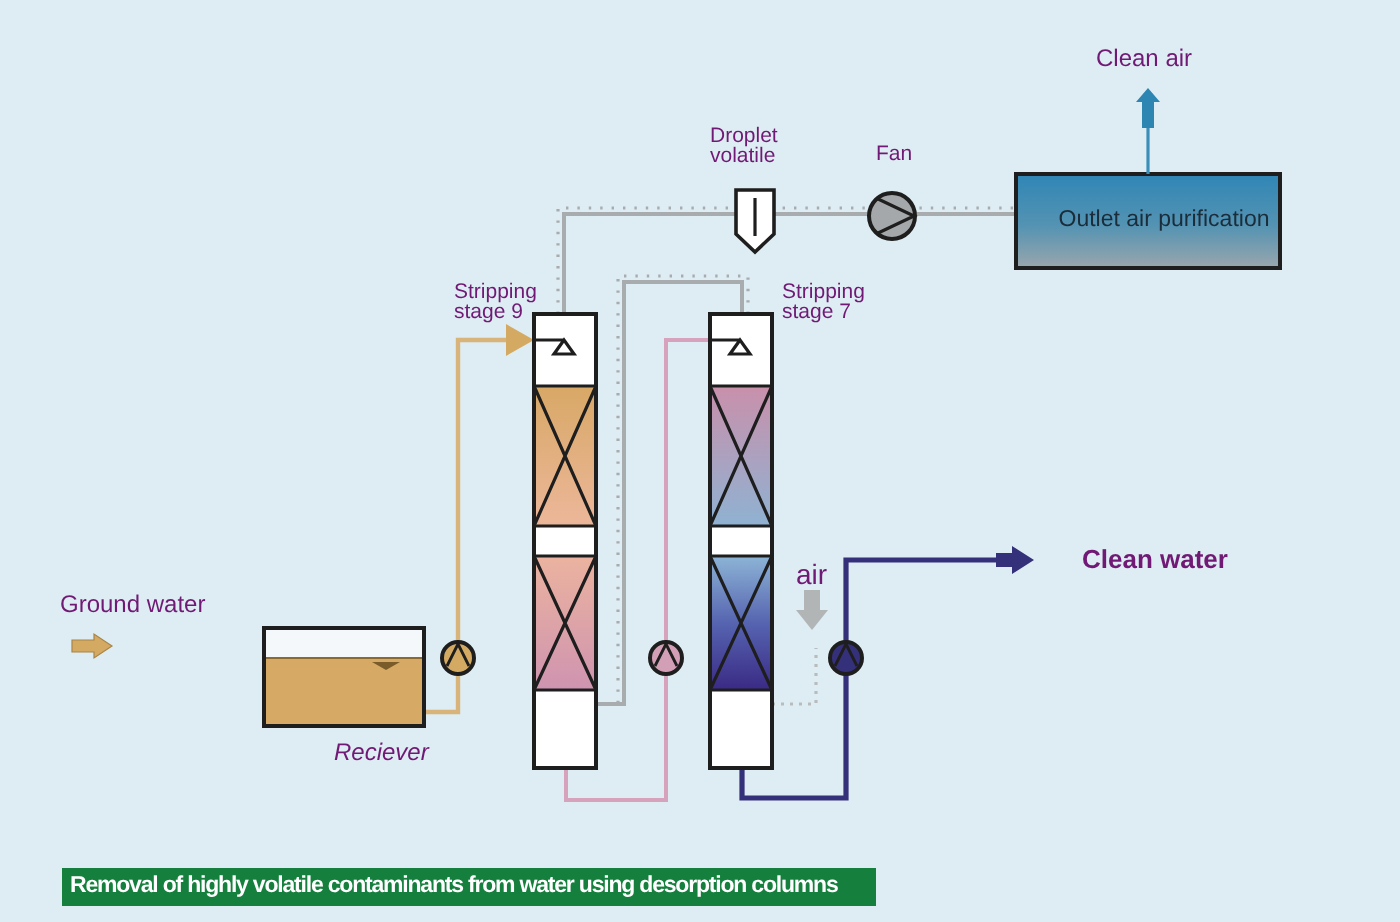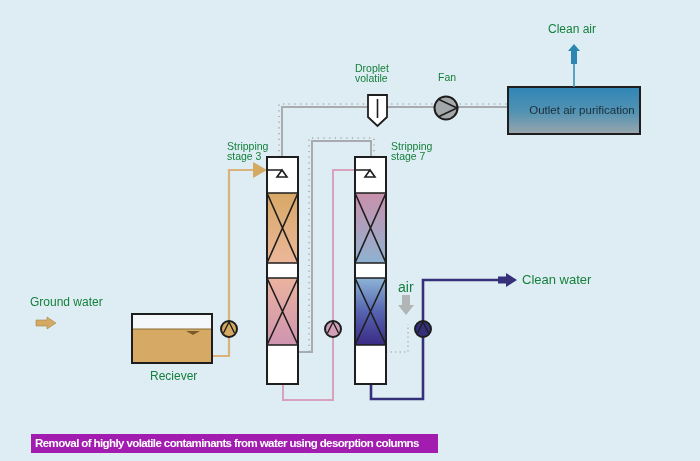--- a/index.html
+++ b/index.html
@@ -1,21 +1,21 @@
 <!DOCTYPE html>
 <html><head>
 <meta charset="utf-8">
 <style>
   html, body { margin: 0; padding: 0; }
   body { width: 700px; height: 461px; background: #deedf3; overflow: hidden; position: relative; font-family: "Liberation Sans", sans-serif; }
   #diagram { position: absolute; left: 0; top: 0; width: 700px; height: 461px; }
-  .lbl { position: absolute; color: #15803d; font-size: 12px; line-height: 11px; white-space: nowrap; }
+  .lbl { position: absolute; color: #701a75; font-size: 12px; line-height: 11px; white-space: nowrap; }
   .lbl.small { font-size: 10.5px; line-height: 10px; }
   .lbl.center { text-align: left; }
-  #caption { position: absolute; left: 31px; top: 434px; width: 403px; height: 19px; background: #a21caf; color: #fff; font-family: "Liberation Sans", sans-serif; font-weight: bold; font-size: 11.5px; line-height: 19px; padding-left: 4px; letter-spacing: -0.35px; white-space: nowrap; overflow: hidden; transform-origin: left; }
+  #caption { position: absolute; left: 31px; top: 434px; width: 403px; height: 19px; background: #15803d; color: #fff; font-family: "Liberation Sans", sans-serif; font-weight: bold; font-size: 11.5px; line-height: 19px; padding-left: 4px; letter-spacing: -0.35px; white-space: nowrap; overflow: hidden; transform-origin: left; }
   #outlet-text { position: absolute; left: 508px; top: 87px; width: 148px; height: 47px; line-height: 47px; text-align: center; font-size: 11.5px; color: #1b2d3a; }
 </style>
 </head>
 <body>
 
 <svg id="diagram" viewBox="0 0 700 461" xmlns="http://www.w3.org/2000/svg">
   <defs>
     <linearGradient id="g-orange" x1="0" y1="0" x2="0" y2="1">
       <stop offset="0" stop-color="#d8a866"></stop>
       <stop offset="1" stop-color="#ecb79a"></stop>
@@ -117,32 +117,32 @@
     <rect x="508" y="87" width="132" height="47" fill="url(#g-outlet)" stroke="#1e1e1e" stroke-width="2"></rect>
   </g>
 
   <g>
     <line x1="574" y1="87" x2="574" y2="60" stroke="#3a8fb8" stroke-width="1.6"></line>
     <path d="M571 64 v-13 h-3 l6 -7 l6 7 h-3 v13 z" fill="#2d86b2"></path>
   </g>
 </svg>
 
 <div class="lbl" style="left:30px; top:297px;">Ground water</div>
-<div class="lbl" style="left:150px; top:371px;">Reciever</div>
+<div class="lbl" style="left:167px; top:371px;font-style:italic;">Reciever</div>
 <div class="lbl small" style="left:227px; top:141px;">
   <div>Stripping</div>
-  <div>stage 3</div>
+  <div>stage 9</div>
 </div>
 <div class="lbl small" style="left:391px; top:141px;">
   <div>Stripping</div>
   <div>stage 7</div>
 </div>
 <div class="lbl small center" style="left:355px; top:63px; width:46px;">
   <div>Droplet</div>
   <div>volatile</div>
 </div>
 <div class="lbl small" style="left:438px; top:72px;">Fan</div>
 <div id="outlet-text">Outlet air purification</div>
 <div class="lbl" style="left:548px; top:24px;">Clean air</div>
 <div class="lbl" style="left:398px; top:282px; font-size:14px;">air</div>
-<div class="lbl" style="left:522px; top:274px; font-size:13px; line-height:12px;">Clean water</div>
+<div class="lbl" style="left:541px; top:274px; font-size:13px; line-height:12px;font-weight:bold;">Clean water</div>
 
 <div id="caption" style="letter-spacing: -0.6px;">Removal of highly volatile contaminants from water using desorption columns</div>
 
 </body></html>

